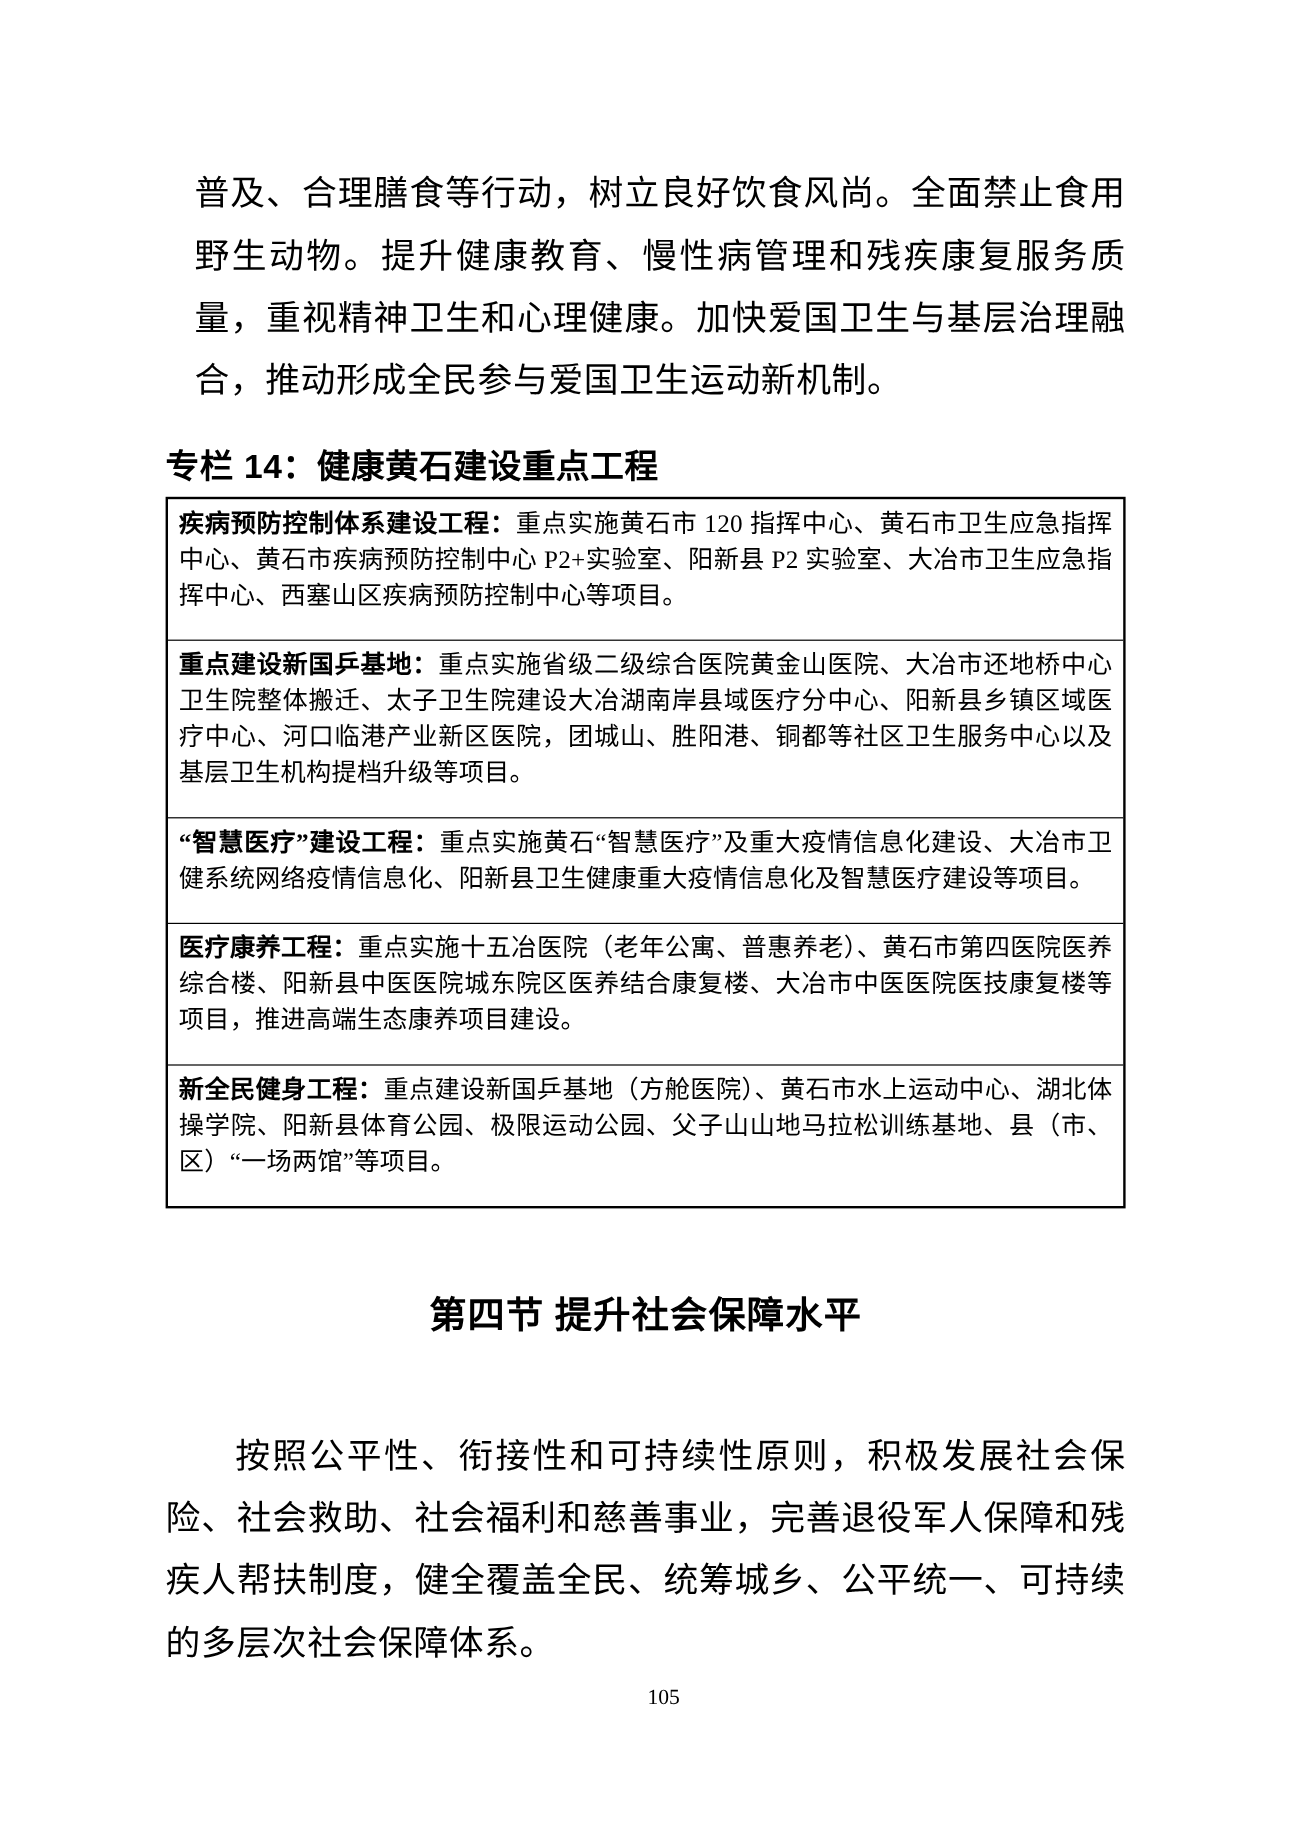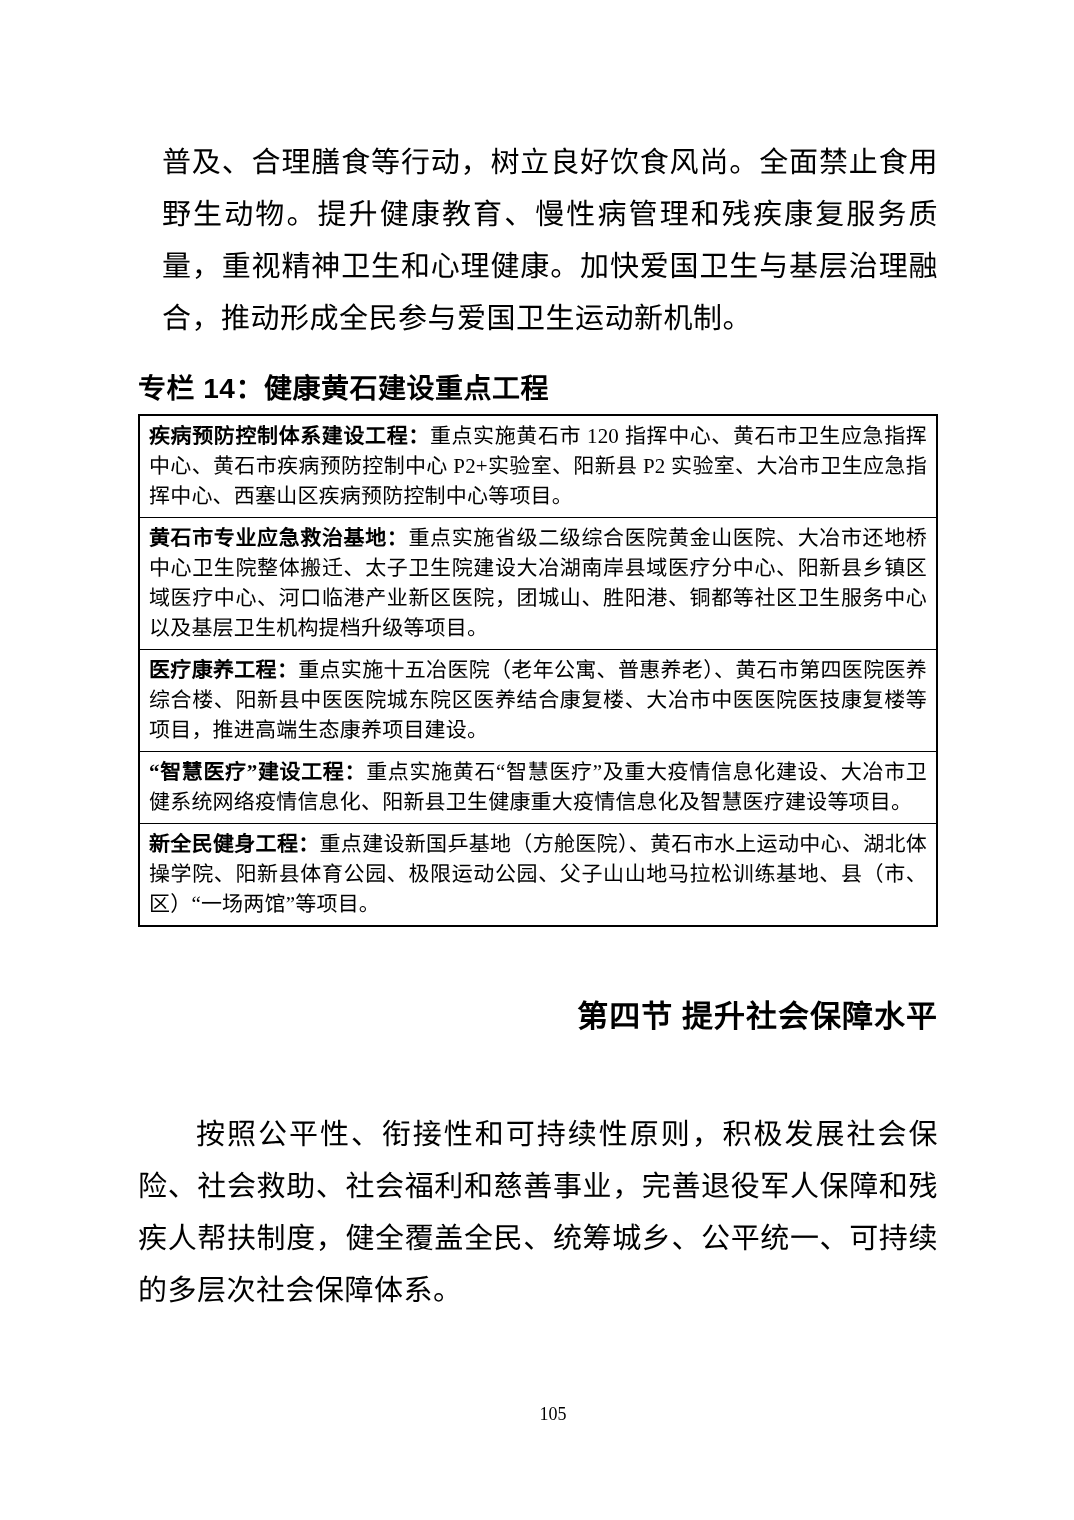--- a/index.html
+++ b/index.html
@@ -50,34 +50,34 @@
   .project-box {
     border: 2px solid #000000;
     width: 100%;
     box-sizing: border-box;
   }
   .project-box .row {
     font-size: 21px;
     line-height: 30px;
     text-align: justify;
     margin: 0;
-    padding: 5px 9px 6px 9px;
+    padding: 5px 9px 22px 9px;
     letter-spacing: 0.2px;
   }
   .project-box .row:not(:last-child) {
     border-bottom: 1px solid #000000;
   }
   .project-box .row .label {
     font-weight: bold;
   }
   
   .section-heading {
     font-size: 31px;
     font-weight: bold;
-    text-align: right;
+    text-align: center;
     margin: 64px 0 0 0;
     letter-spacing: 1px;
   }
   
   .page-number {
     position: absolute;
     left: 0;
     width: 1074px;
     top: 1404px;
     text-align: center;
@@ -90,23 +90,23 @@
 <body>
 
 <div class="page">
 
   <p class="body-para para-continuation">普及、合理膳食等行动，树立良好饮食风尚。全面禁止食用野生动物。提升健康教育、慢性病管理和残疾康复服务质量，重视精神卫生和心理健康。加快爱国卫生与基层治理融合，推动形成全民参与爱国卫生运动新机制。</p>
 
   <h2 class="box-title">专栏 14：健康黄石建设重点工程</h2>
 
   <div class="project-box">
     <p class="row"><span class="label">疾病预防控制体系建设工程：</span><span>重点实施黄石市 120 指挥中心、黄石市卫生应急指挥中心、黄石市疾病预防控制中心 P2+实验室、阳新县 P2 实验室、大冶市卫生应急指挥中心、西塞山区疾病预防控制中心等项目。</span></p>
-    <p class="row"><span class="label">黄石市专业应急救治基地：</span><span>重点实施省级二级综合医院黄金山医院、大冶市还地桥中心卫生院整体搬迁、太子卫生院建设大冶湖南岸县域医疗分中心、阳新县乡镇区域医疗中心、河口临港产业新区医院，团城山、胜阳港、铜都等社区卫生服务中心以及基层卫生机构提档升级等项目。</span></p>
+    <p class="row"><span class="label">重点建设新国乒基地：</span><span>重点实施省级二级综合医院黄金山医院、大冶市还地桥中心卫生院整体搬迁、太子卫生院建设大冶湖南岸县域医疗分中心、阳新县乡镇区域医疗中心、河口临港产业新区医院，团城山、胜阳港、铜都等社区卫生服务中心以及基层卫生机构提档升级等项目。</span></p>
+    <p class="row"><span class="label">“智慧医疗”建设工程：</span><span>重点实施黄石“智慧医疗”及重大疫情信息化建设、大冶市卫健系统网络疫情信息化、阳新县卫生健康重大疫情信息化及智慧医疗建设等项目。</span></p>
     <p class="row"><span class="label">医疗康养工程：</span><span>重点实施十五冶医院（老年公寓、普惠养老）、黄石市第四医院医养综合楼、阳新县中医医院城东院区医养结合康复楼、大冶市中医医院医技康复楼等项目，推进高端生态康养项目建设。</span></p>
-    <p class="row"><span class="label">“智慧医疗”建设工程：</span><span>重点实施黄石“智慧医疗”及重大疫情信息化建设、大冶市卫健系统网络疫情信息化、阳新县卫生健康重大疫情信息化及智慧医疗建设等项目。</span></p>
     <p class="row"><span class="label">新全民健身工程：</span><span>重点建设新国乒基地（方舱医院）、黄石市水上运动中心、湖北体操学院、阳新县体育公园、极限运动公园、父子山山地马拉松训练基地、县（市、区）“一场两馆”等项目。</span></p>
   </div>
 
   <h1 class="section-heading">第四节  提升社会保障水平</h1>
 
   <p class="body-para para-indent">按照公平性、衔接性和可持续性原则，积极发展社会保险、社会救助、社会福利和慈善事业，完善退役军人保障和残疾人帮扶制度，健全覆盖全民、统筹城乡、公平统一、可持续的多层次社会保障体系。</p>
 
 </div>
 
 <p class="page-number">105</p>

